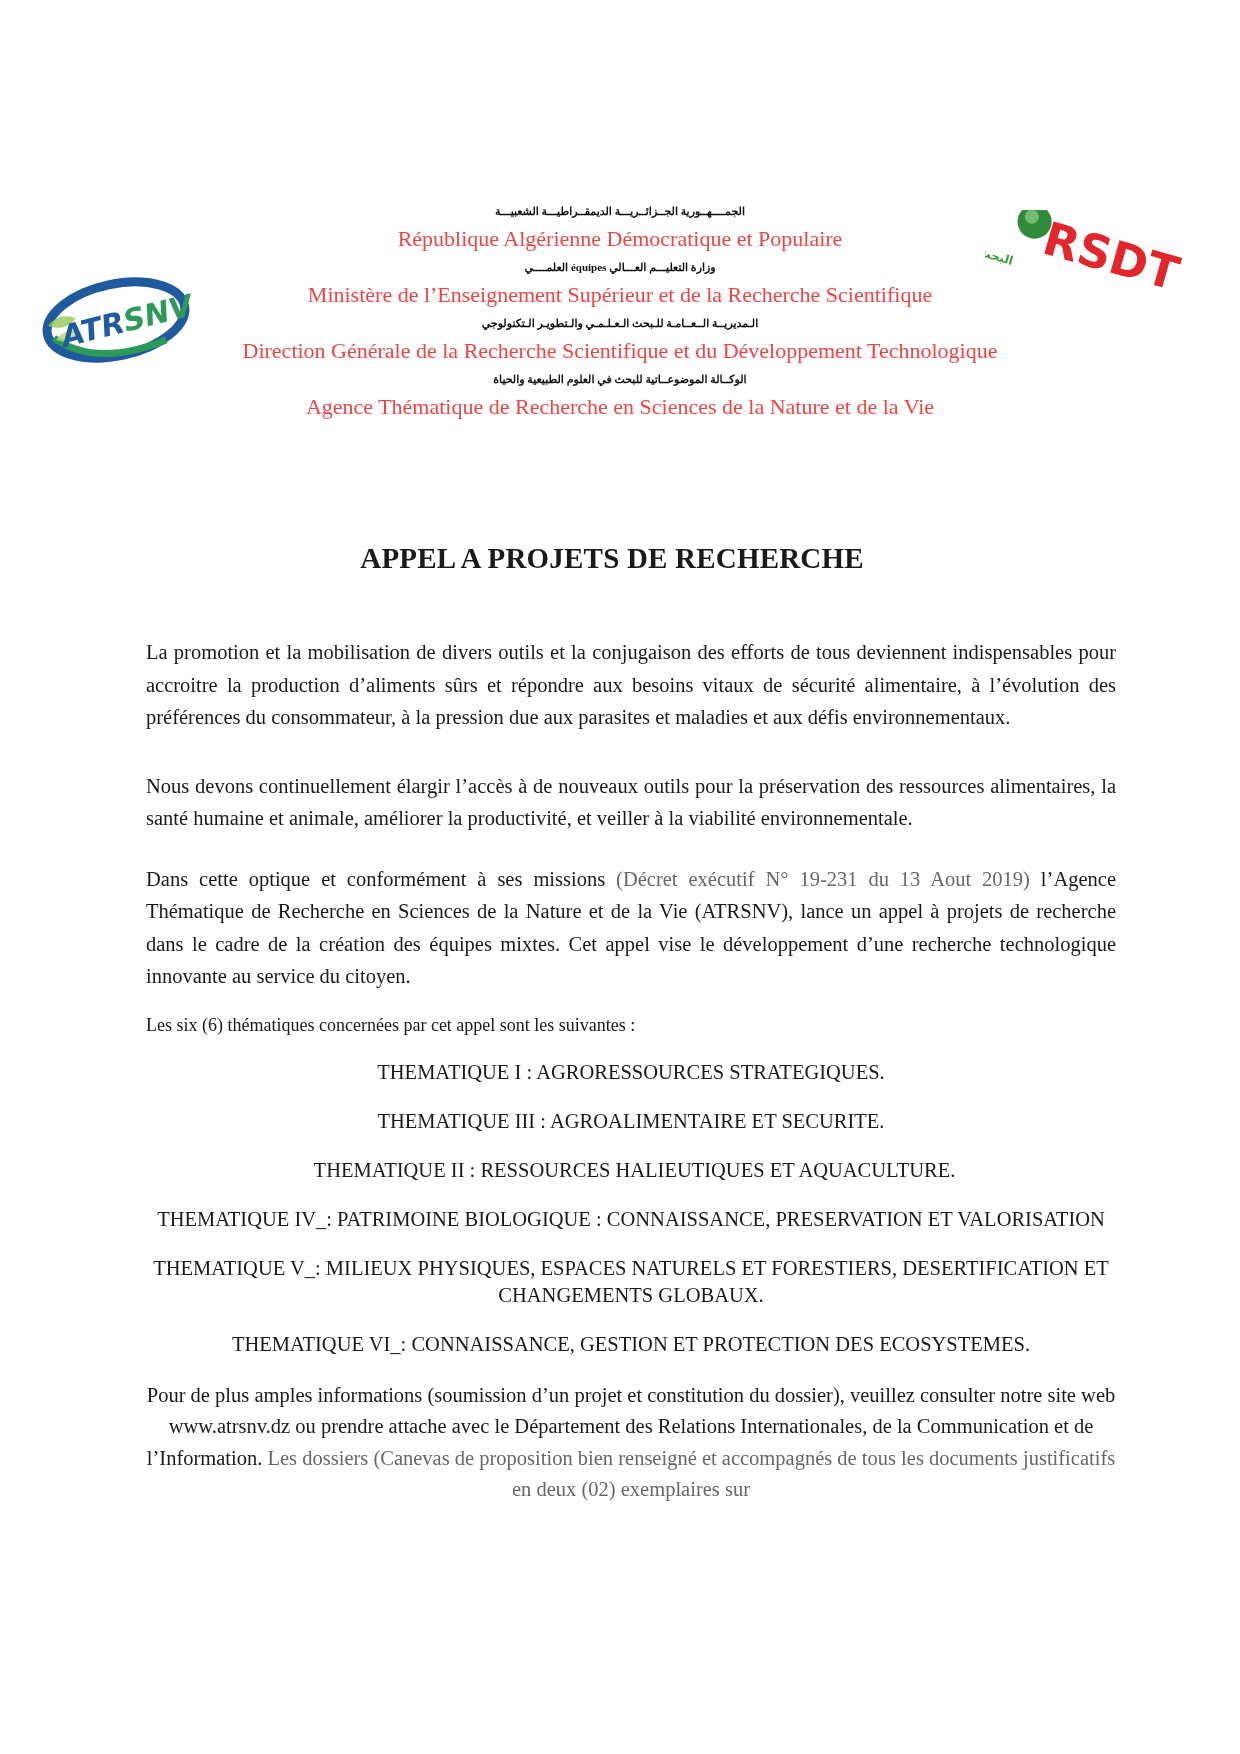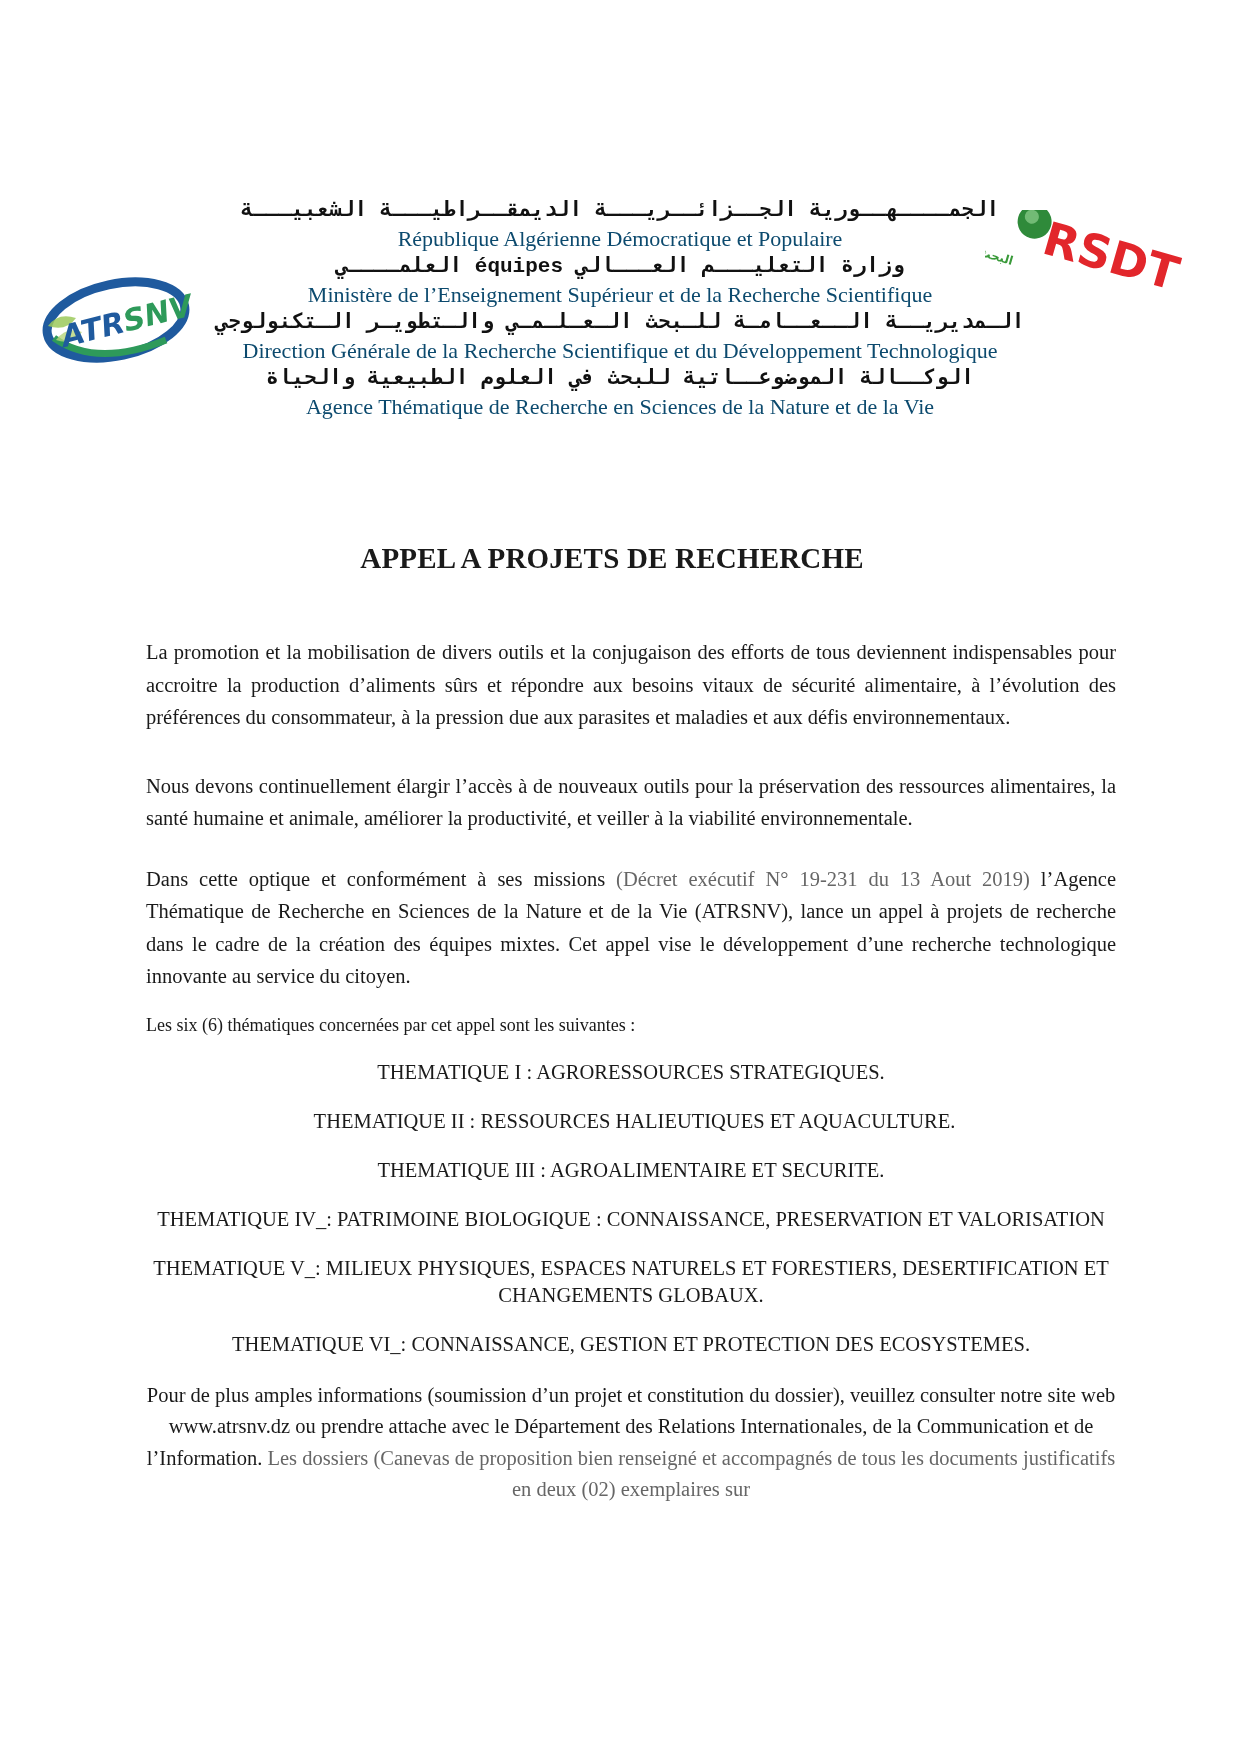--- a/index.html
+++ b/index.html
@@ -2,23 +2,23 @@
 <html><head>
   <meta charset="utf-8">
   <style>
     html, body { margin: 0; padding: 0; background: #ffffff; }
     body { width: 1240px; height: 1754px; position: relative; overflow: hidden;
            font-family: "Liberation Serif", "DejaVu Serif", serif; color: #1a1a1a; }
     .page { position: absolute; left: 0; top: 0; width: 1240px; height: 1754px; }
 
     
     .header-block { position: absolute; left: 180px; top: 198px; width: 880px; text-align: center; }
-    .hdr-ar { font-family: Liberation Mono, monospace; font-weight: bold; font-size: 21px;
+    .hdr-ar { font-family: Liberation Serif, serif; font-weight: bold; font-size: 11px;
               line-height: 26px; direction: rtl; color: #111; height: 26px; }
-    .hdr-fr { font-size: 22px; line-height: 30px; color: #0c4a6e; height: 30px; }
+    .hdr-fr { font-size: 22px; line-height: 30px; color: #ef4444; height: 30px; }
 
     
     .logo-atrsnv { position: absolute; left: 36px; top: 268px; width: 156px; height: 100px; }
     .logo-dgrsdt { position: absolute; left: 985px; top: 210px; width: 220px; height: 110px; }
 
     
     .title { position: absolute; left: 0; width: 1224px; top: 542px; text-align: center;
              font-weight: bold; font-size: 29px; color: #1a1a1a; letter-spacing: 0.2px; }
 
     
@@ -75,22 +75,22 @@
 
   <div class="body-area">
     <p class="para p1">La promotion et la mobilisation de divers outils  et la conjugaison des efforts de tous  deviennent indispensables pour accroitre la production d’aliments sûrs et répondre aux besoins vitaux de sécurité alimentaire, à l’évolution des préférences du consommateur, à la pression due aux parasites et maladies et aux défis environnementaux.</p>
     <p class="para p2"> Nous devons continuellement élargir l’accès à de nouveaux outils pour la préservation des ressources alimentaires, la santé humaine et animale, améliorer la productivité, et veiller à la viabilité environnementale.</p>
     <p class="para p3"><span> Dans cette optique et conformément à ses missions </span><span class="gray">(Décret exécutif N° 19-231 du 13 Aout 2019)</span><span>  l’Agence Thématique de Recherche en Sciences de la Nature et de la Vie (ATRSNV), lance un appel à projets de recherche dans le cadre de la création des équipes mixtes. Cet appel vise le développement d’une recherche technologique innovante au service du citoyen.</span></p>
 
     <p class="intro">Les six (6) thématiques concernées par cet appel sont les suivantes :</p>
 
     <div>
       <p class="theme">THEMATIQUE I : AGRORESSOURCES  STRATEGIQUES.</p>
+      <p class="theme">THEMATIQUE III : AGROALIMENTAIRE  ET SECURITE.</p>
       <p class="theme indent">THEMATIQUE II : RESSOURCES HALIEUTIQUES ET AQUACULTURE.</p>
-      <p class="theme">THEMATIQUE III : AGROALIMENTAIRE  ET SECURITE.</p>
       <p class="theme">THEMATIQUE IV_: PATRIMOINE BIOLOGIQUE : CONNAISSANCE, PRESERVATION ET VALORISATION</p>
       <p class="theme">THEMATIQUE V_: MILIEUX PHYSIQUES, ESPACES NATURELS ET FORESTIERS, DESERTIFICATION ET CHANGEMENTS GLOBAUX.</p>
       <p class="theme">THEMATIQUE VI_: CONNAISSANCE, GESTION ET PROTECTION DES ECOSYSTEMES.</p>
     </div>
 
     <p class="closing"><span>Pour de plus amples informations (soumission d’un projet et constitution du dossier), veuillez consulter notre site web www.atrsnv.dz ou prendre attache avec le Département des Relations Internationales, de la Communication et de l’Information. </span><span class="gray">Les dossiers (Canevas de proposition bien renseigné et accompagnés de tous les documents justificatifs en deux (02) exemplaires sur</span></p>
   </div>
 </div>
 
 </body></html>

